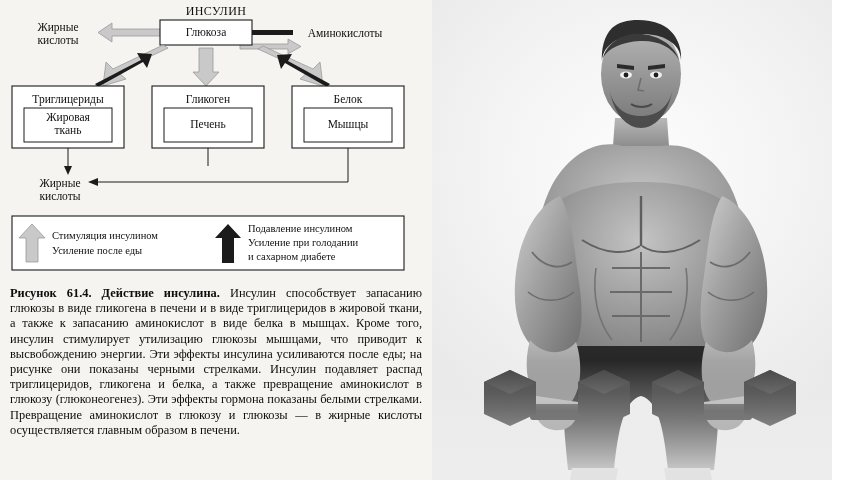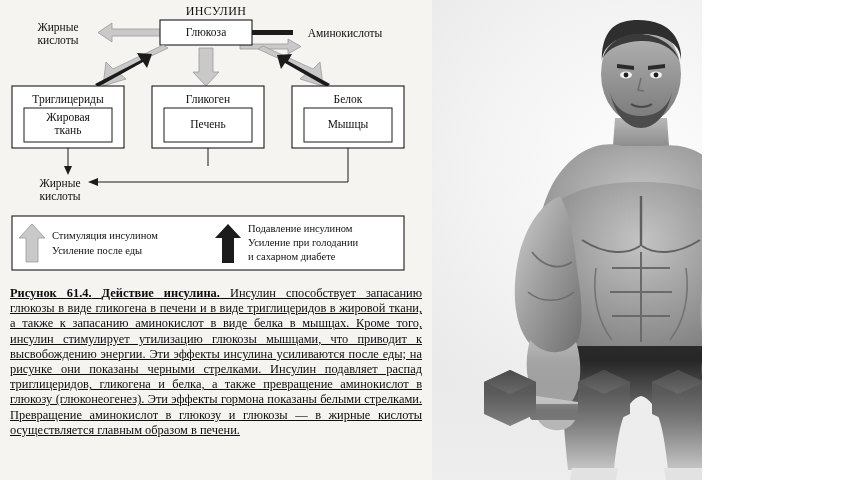--- a/index.html
+++ b/index.html
@@ -2,21 +2,21 @@
 <html><head>
 <meta charset="utf-8">
 <style>
   html, body {
     margin: 0;
     padding: 0;
     background: #ffffff;
   }
   #root {
     position: relative;
-    width: 702px;
+    width: 832px;
     height: 480px;
     background: #0ea5e9;
     overflow: hidden;
     font-family: "Liberation Serif", serif;
   }
 
   
   #left-panel {
     position: absolute;
     left: 0; top: 0;
@@ -74,21 +74,20 @@
   #caption {
     position: absolute;
     left: 10px;
     top: 286px;
     width: 412px;
     font-family: "Liberation Serif", serif;
     font-size: 12.4px;
     line-height: 15.2px;
     color: #0d0d0d;
     text-align: justify;
-    text-decoration: underline;
   }
   #caption b { font-weight: bold; }
 
   
   #right-panel {
     position: absolute;
     left: 432px; top: 0;
     width: 418px; height: 480px;
     background: #ffffff;
     overflow: hidden;

